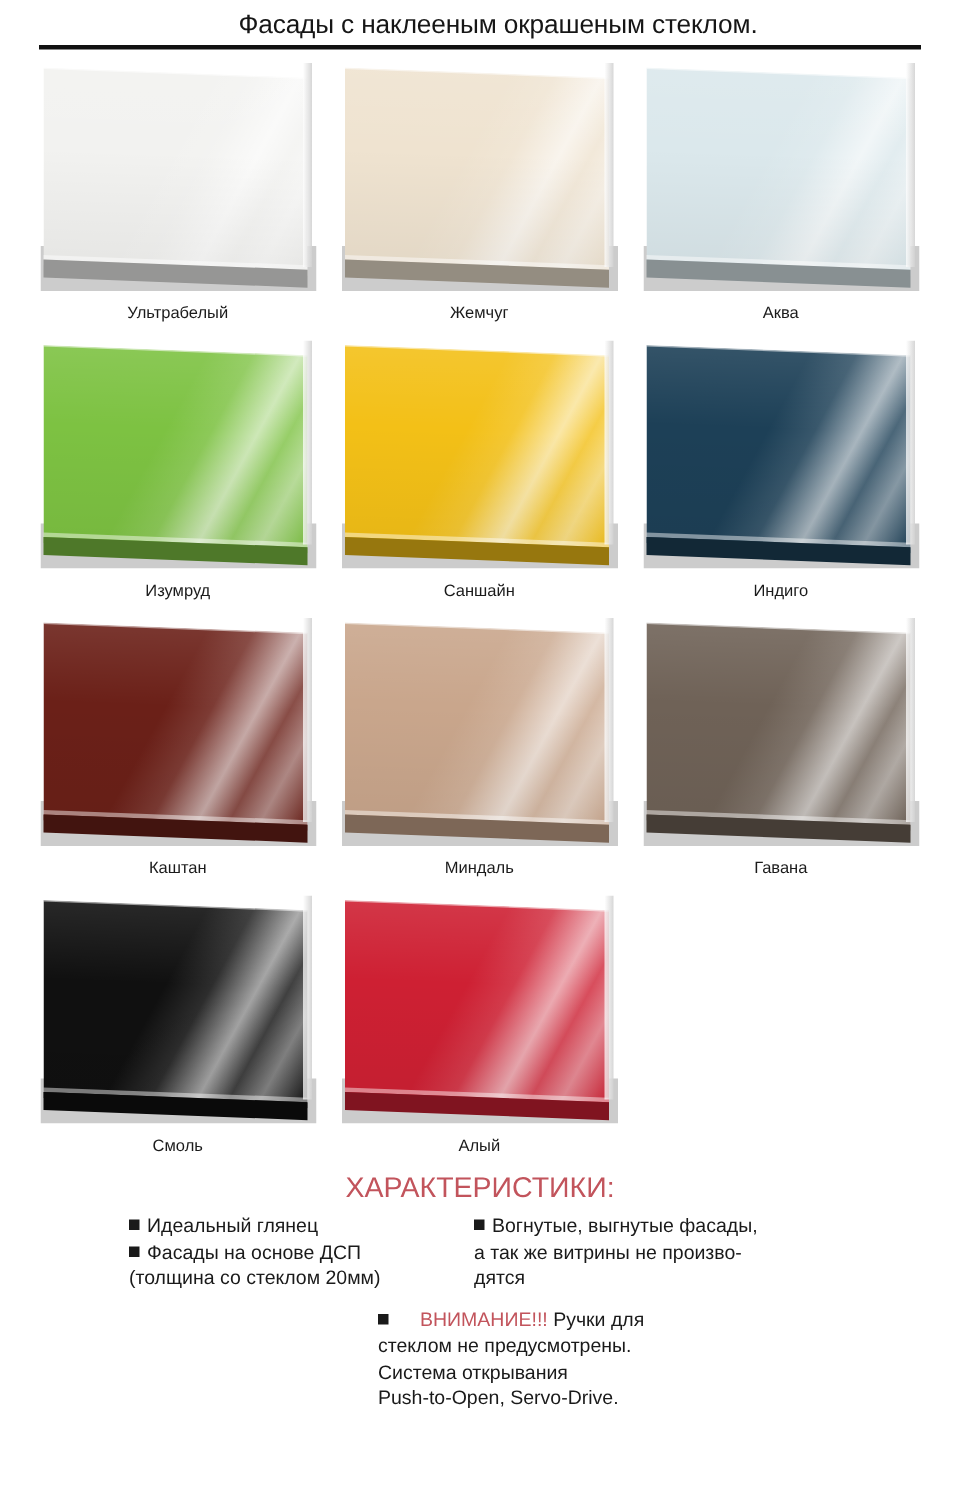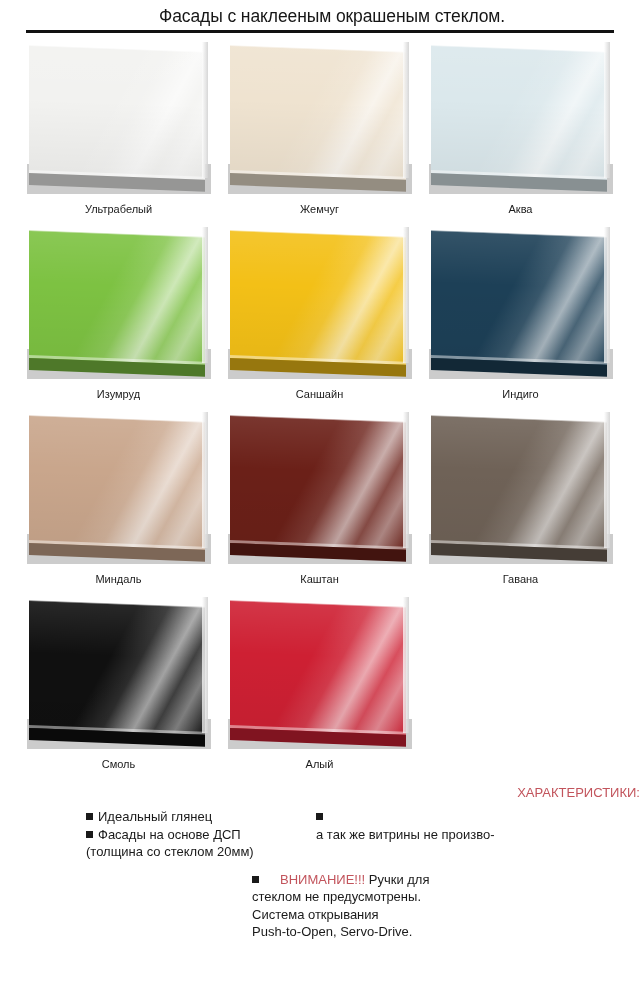--- a/index.html
+++ b/index.html
@@ -148,22 +148,22 @@
     line-height: 13px;
     color: #1b1b1b;
   }
 
   
   .characteristics {
     margin-top: 2px;
     width: 640px;
   }
   .char-title {
-    text-align: right;
-    font-size: 13px;
+    text-align: center;
+    font-size: 19px;
     line-height: 18px;
     color: #c2545c;
   }
   .char-columns {
     display: flex;
     justify-content: center;
     gap: 18px;
     margin-top: 6px;
     padding-left: 10px;
   }
@@ -303,49 +303,49 @@
           <div class="body" style="background: rgb(29, 64, 87);"></div>
         </div>
         <div class="panel-side"></div>
       </div>
       <div class="swatch-label">Индиго</div>
     </div>
     <div class="swatch-cell">
       <div class="panel-photo">
         <div class="floor"></div>
         <div class="panel-face">
+          <div class="base" style="background: rgb(107, 32, 24);"></div>
+          <div class="gloss"></div>
+          <div class="topsheen"></div>
+        </div>
+        <div class="panel-edge-top"></div>
+        <div class="panel-edge-front">
+          <div class="lip"></div>
+          <div class="body" style="background: rgb(107, 32, 24);"></div>
+        </div>
+        <div class="panel-side"></div>
+      </div>
+      <div class="swatch-label">Каштан</div>
+    </div>
+    <div class="swatch-cell">
+      <div class="panel-photo">
+        <div class="floor"></div>
+        <div class="panel-face">
           <div class="base" style="background: rgb(201, 166, 140);"></div>
           <div class="gloss"></div>
           <div class="topsheen"></div>
         </div>
         <div class="panel-edge-top"></div>
         <div class="panel-edge-front">
           <div class="lip"></div>
           <div class="body" style="background: rgb(201, 166, 140);"></div>
         </div>
         <div class="panel-side"></div>
       </div>
       <div class="swatch-label">Миндаль</div>
-    </div>
-    <div class="swatch-cell">
-      <div class="panel-photo">
-        <div class="floor"></div>
-        <div class="panel-face">
-          <div class="base" style="background: rgb(107, 32, 24);"></div>
-          <div class="gloss"></div>
-          <div class="topsheen"></div>
-        </div>
-        <div class="panel-edge-top"></div>
-        <div class="panel-edge-front">
-          <div class="lip"></div>
-          <div class="body" style="background: rgb(107, 32, 24);"></div>
-        </div>
-        <div class="panel-side"></div>
-      </div>
-      <div class="swatch-label">Каштан</div>
     </div>
     <div class="swatch-cell">
       <div class="panel-photo">
         <div class="floor"></div>
         <div class="panel-face">
           <div class="base" style="background: rgb(111, 98, 87);"></div>
           <div class="gloss"></div>
           <div class="topsheen"></div>
         </div>
         <div class="panel-edge-top"></div>
@@ -402,23 +402,24 @@
         <span class="bullet"></span><span>Идеальный глянец</span>
       </div>
       <div class="char-line">
         <span class="bullet"></span><span>Фасады на основе ДСП</span>
       </div>
       <div class="char-line">(толщина со стеклом 20мм)</div>
     </div>
 
     <div class="char-col right">
       <div class="char-line">
-        <span class="bullet"></span>
+        <span class="bullet"></span><span>Вогнутые, выгнутые фасады,</span>
       </div>
       <div class="char-line">а так же витрины не произво-</div>
+      <div class="char-line">дятся</div>
     </div>
   </div>
 
   <div class="attention-block">
     <div class="char-line">
       <span class="bullet"></span><span class="attention-word" style="color: rgb(194, 84, 92);">ВНИМАНИЕ!!!</span><span> Ручки для</span>
     </div>
     <div class="char-line">стеклом не предусмотрены.</div>
     <div class="char-line">Система открывания</div>
     <div class="char-line">Push-to-Open, Servo-Drive.</div>

